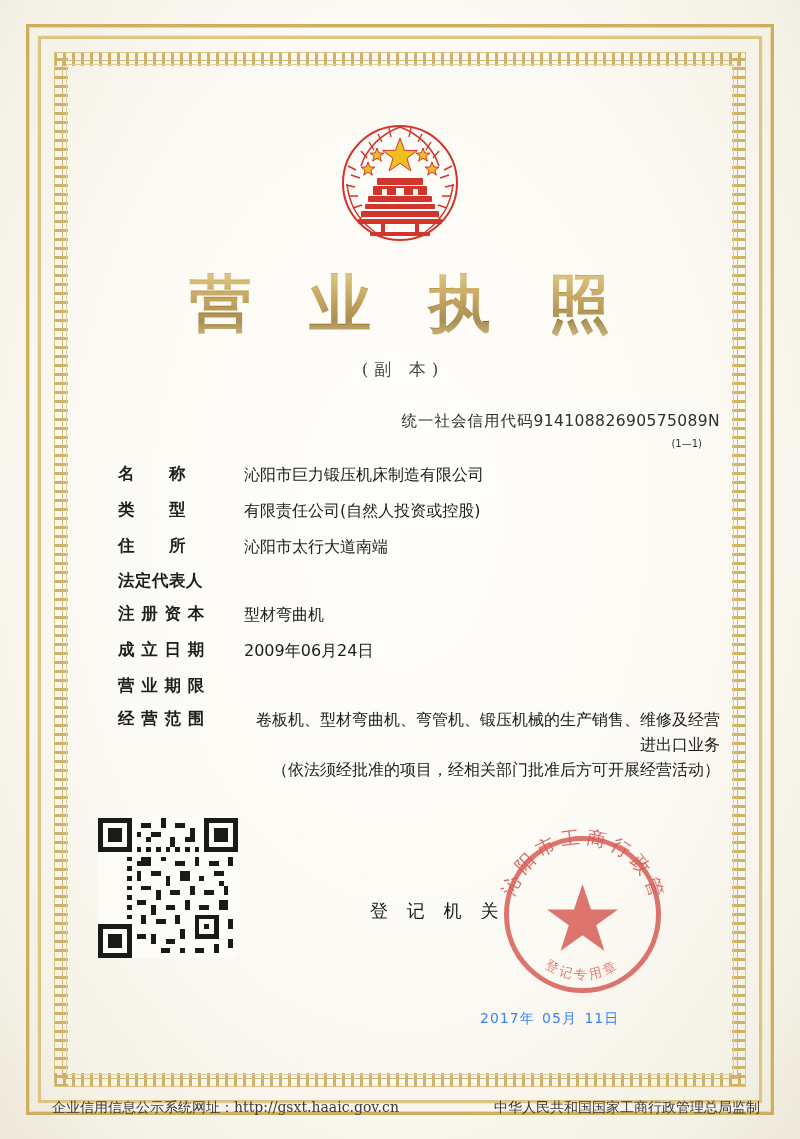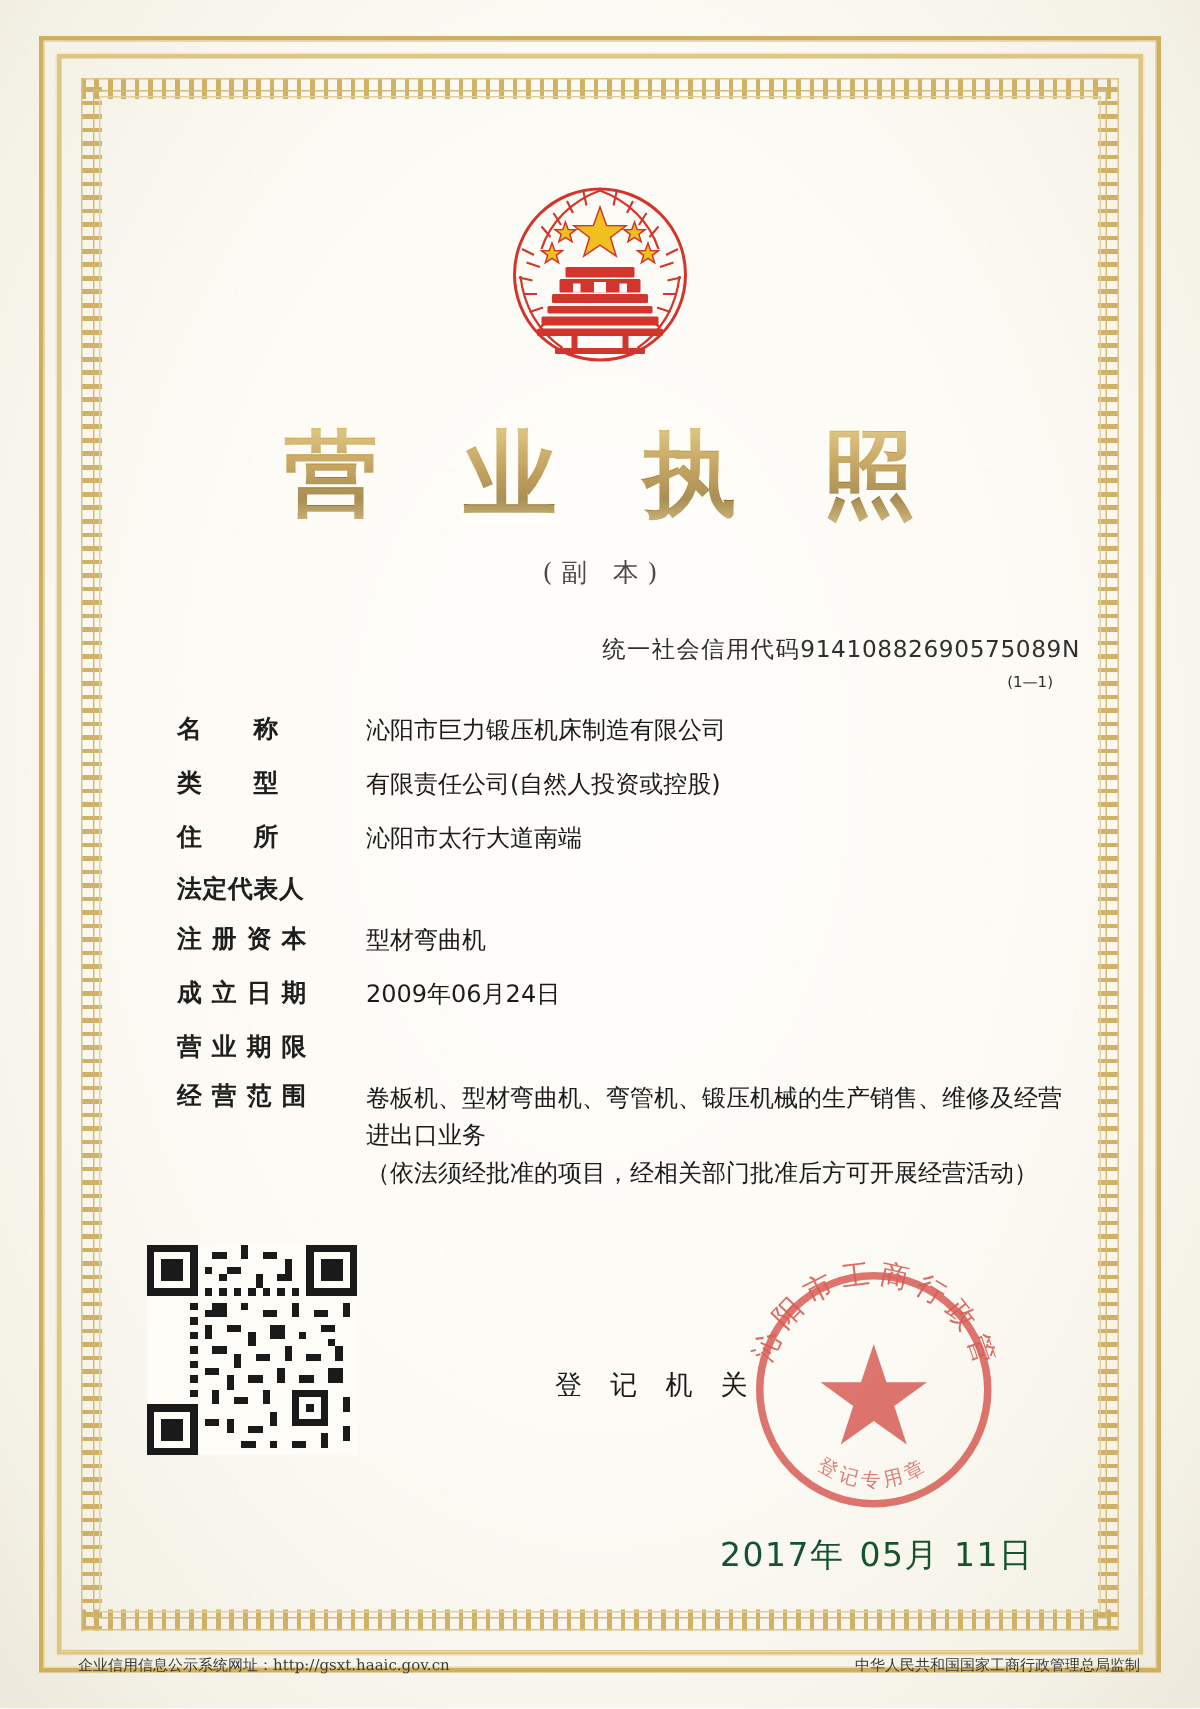--- a/index.html
+++ b/index.html
@@ -89,21 +89,21 @@
   .emblem {
     margin: 38px auto 0;
     width: 150px;
     height: 150px;
     position: relative;
   }
 
   
   .title {
     text-align: center;
-    margin-top: 16px;
+    margin-top: 4px;
     font-family: "DejaVu Serif", "Liberation Serif", serif;
     font-weight: bold;
     font-size: 62px;
     letter-spacing: 18px;
     text-indent: 18px;
     color: #b9973f;
     background: linear-gradient(180deg, #e3c670 0%, #b0862c 45%, #8c6a1c 70%, #d9bd6c 100%);
     -webkit-background-clip: text;
     background-clip: text;
     color: transparent;
@@ -197,36 +197,36 @@
     left: 420px;
     top: 12px;
     width: 185px;
     height: 185px;
     opacity: .82;
   }
   .date-line {
     position: absolute;
     left: 410px;
     top: 200px;
-    font-size: 22px;
-    color: #14532d;
+    font-size: 14px;
+    color: #3b82f6;
     letter-spacing: 2px;
     font-family: "DejaVu Sans", sans-serif;
   }
   .date-line span.num { letter-spacing: 1px; }
 
   
   .footer {
     position: absolute;
     left: 52px;
     right: 40px;
     bottom: 22px;
     display: flex;
     justify-content: space-between;
-    font-size: 10px;
+    font-size: 14px;
     color: #3a3a38;
     font-family: "DejaVu Sans", sans-serif;
   }
   .footer .url { font-family: "DejaVu Serif", serif; }
 </style>
 </head>
 <body>
 
 <div class="page">
   <div class="paper-bg"></div>
@@ -329,21 +329,21 @@
         <div class="field-label">成 立 日 期</div>
         <div class="field-value">2009年06月24日</div>
       </div>
 
       <div class="field">
         <div class="field-label">营 业 期 限</div>
       </div>
 
       <div class="field">
         <div class="field-label">经 营 范 围</div>
-        <div class="field-value" style="white-space: pre-line;">卷板机、型材弯曲机、弯管机、锻压机械的生产销售、维修及经营进出口业务
+        <div class="field-value" style="white-space: pre-line; text-align: right;">卷板机、型材弯曲机、弯管机、锻压机械的生产销售、维修及经营进出口业务
 （依法须经批准的项目，经相关部门批准后方可开展经营活动）</div>
       </div>
 
     </div>
 
     <div class="lower">
 
       <div class="qr">
         <svg viewBox="0 0 29 29" width="140" height="140" shape-rendering="crispEdges" aria-hidden="true">
           <rect width="29" height="29" fill="#fdfcf7"></rect>

